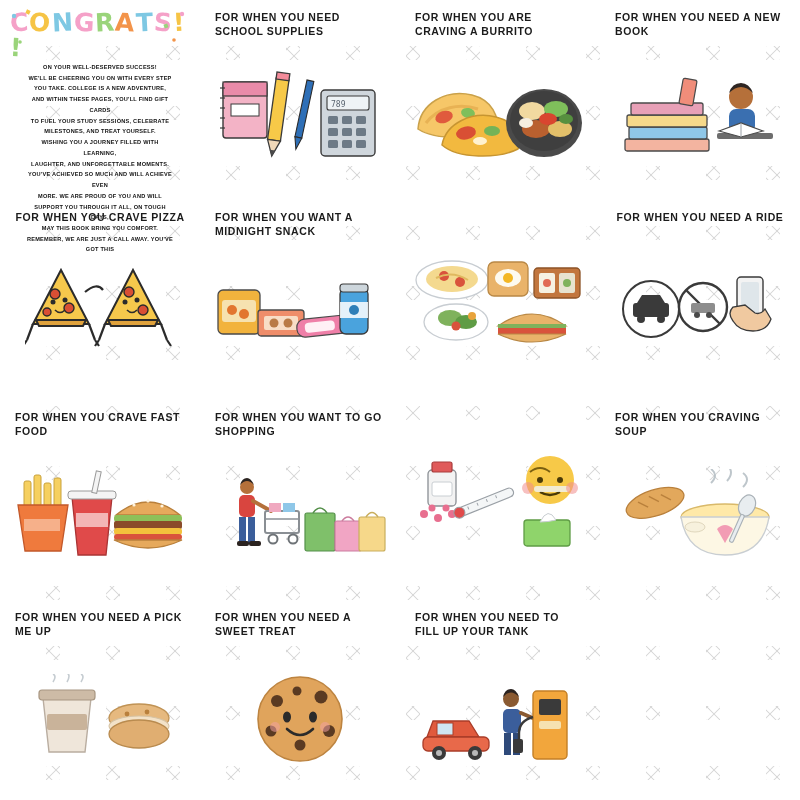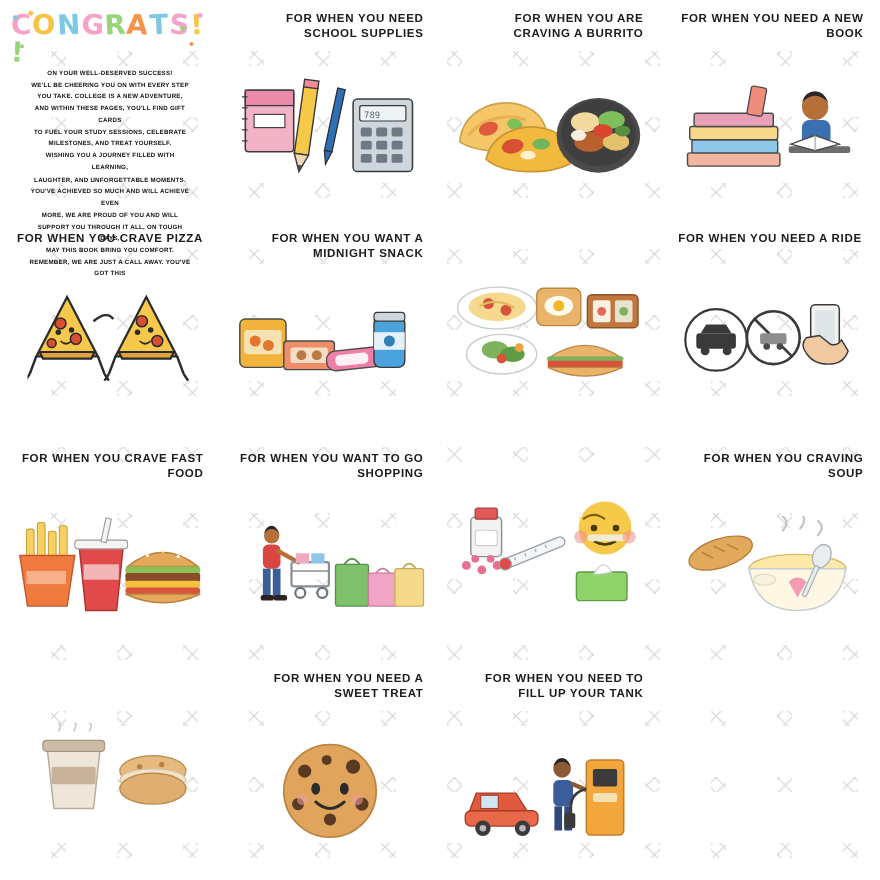--- a/index.html
+++ b/index.html
@@ -55,21 +55,21 @@
     padding: 10px 8px 6px;
     display: flex;
     flex-direction: column;
     align-items: center;
   }
 
   .card-title {
     font-size: 10.5px;
     font-weight: 700;
     letter-spacing: .6px;
-    text-align: right;
+    text-align: left;
     color: #1b1b1b;
     line-height: 1.35;
     text-transform: uppercase;
     max-width: 170px;
     margin-bottom: 6px;
   }
 
   .art {
     flex: 1 1 auto;
     width: 100%;
@@ -541,20 +541,21 @@
 
           <g transform="translate(128,26) rotate(24)">
             <ellipse cx="8" cy="8" rx="8" ry="11" fill="#e8edf0" stroke="#a9b1b7" stroke-width="1.2"></ellipse>
             <rect x="6" y="18" width="4" height="30" rx="2" fill="#e8edf0" stroke="#a9b1b7" stroke-width="1.1"></rect>
           </g>
         </svg>
       </div>
     </div>
 
     <div class="cell">
+      <div class="card-title">FOR WHEN YOU NEED A PICK ME UP</div>
       <div class="art">
         <svg width="170" height="90" viewBox="0 0 170 90">
 
           <g transform="translate(22,6)">
             <path d="M6,18 h48 l-6,54 h-36 z" fill="#efe6da" stroke="#b9ada0" stroke-width="1.4"></path>
             <rect x="2" y="10" width="56" height="10" rx="3" fill="#cdbba6" stroke="#a89681" stroke-width="1.2"></rect>
             <rect x="10" y="34" width="40" height="16" rx="2" fill="#c9b39a"></rect>
             <path d="M16,2 q4,-6 0,-8 M30,2 q4,-7 0,-9 M44,2 q4,-6 0,-8" fill="none" stroke="#c5ccd1" stroke-width="1.6"></path>
           </g>
 

